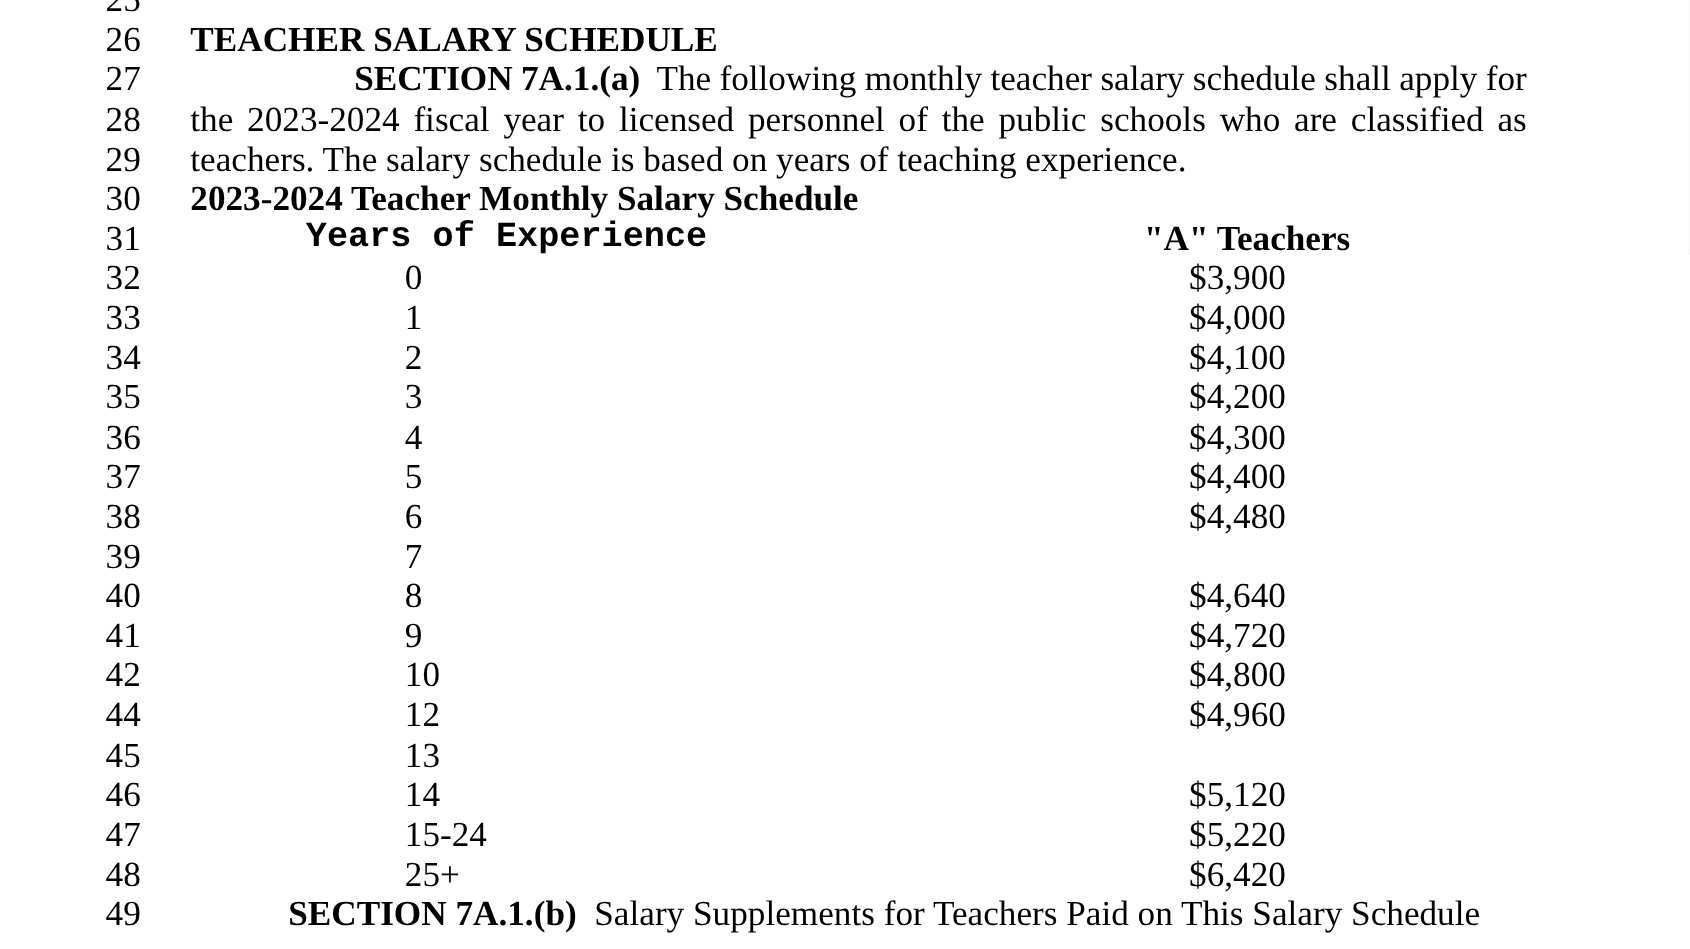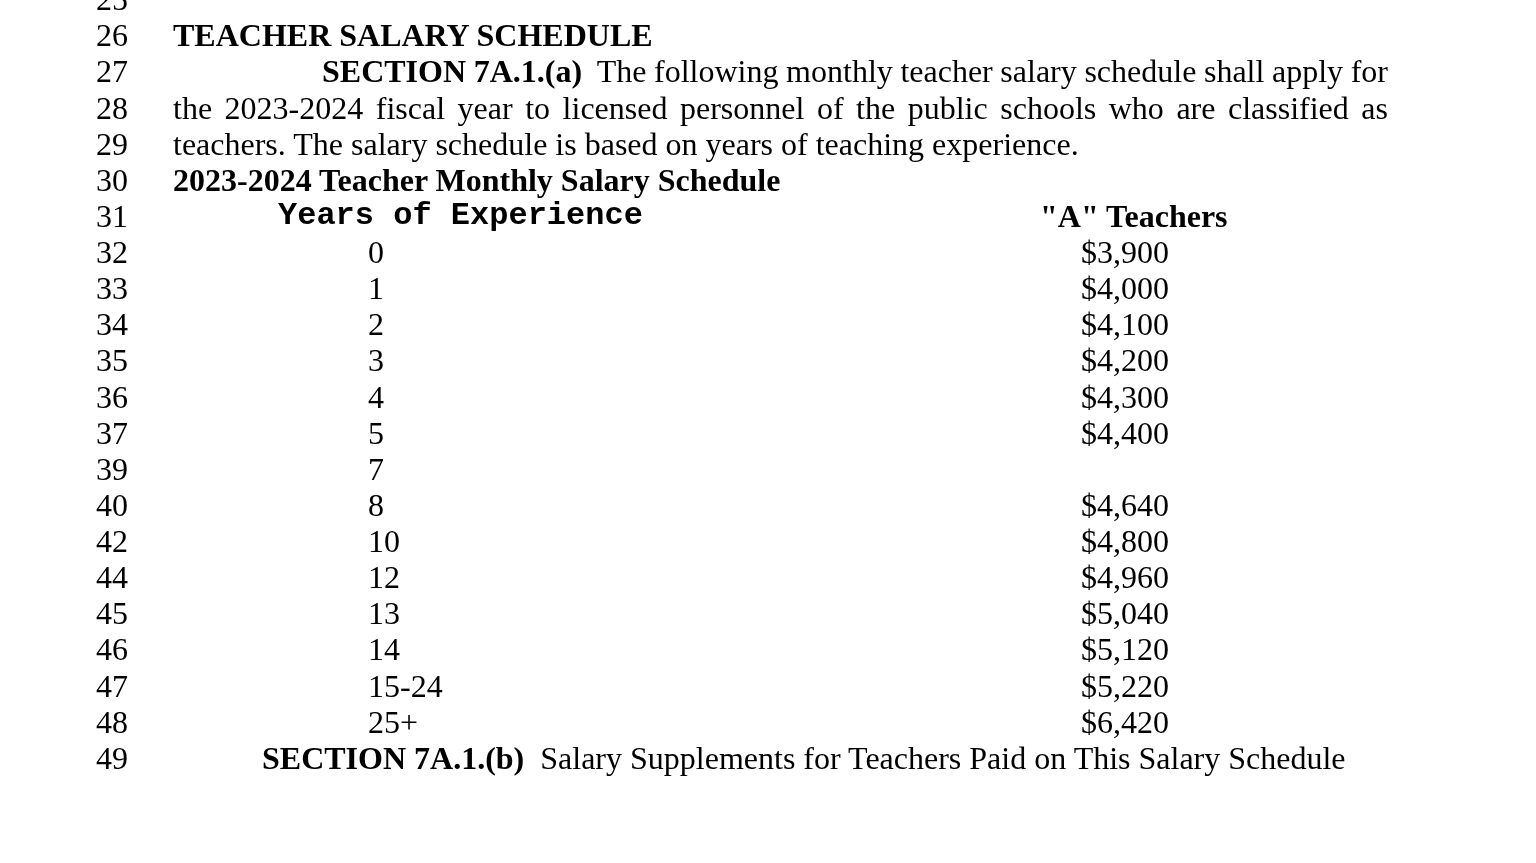--- a/index.html
+++ b/index.html
@@ -82,42 +82,51 @@
         <span class="num">36</span>
         <span class="exp">4</span>
         <span class="sal">$4,300</span>
       </div>
       <div class="row">
         <span class="num">37</span>
         <span class="exp">5</span>
         <span class="sal">$4,400</span>
       </div>
       <div class="row">
+        <span class="num">38</span>
+        <span class="exp">6</span>
+        <span class="sal">$4,480</span>
+      </div>
+      <div class="row">
         <span class="num">39</span>
         <span class="exp">7</span>
       </div>
       <div class="row">
         <span class="num">40</span>
         <span class="exp">8</span>
         <span class="sal">$4,640</span>
+      </div>
+      <div class="row">
+        <span class="num">41</span>
+        <span class="exp">9</span>
+        <span class="sal">$4,720</span>
       </div>
       <div class="row">
         <span class="num">42</span>
         <span class="exp">10</span>
         <span class="sal">$4,800</span>
       </div>
       <div class="row">
         <span class="num">44</span>
         <span class="exp">12</span>
         <span class="sal">$4,960</span>
       </div>
       <div class="row">
         <span class="num">45</span>
         <span class="exp">13</span>
-        <span class="sal">$5,040</span>
       </div>
       <div class="row">
         <span class="num">46</span>
         <span class="exp">14</span>
         <span class="sal">$5,120</span>
       </div>
       <div class="row">
         <span class="num">47</span>
         <span class="exp">15-24</span>
         <span class="sal">$5,220</span>

